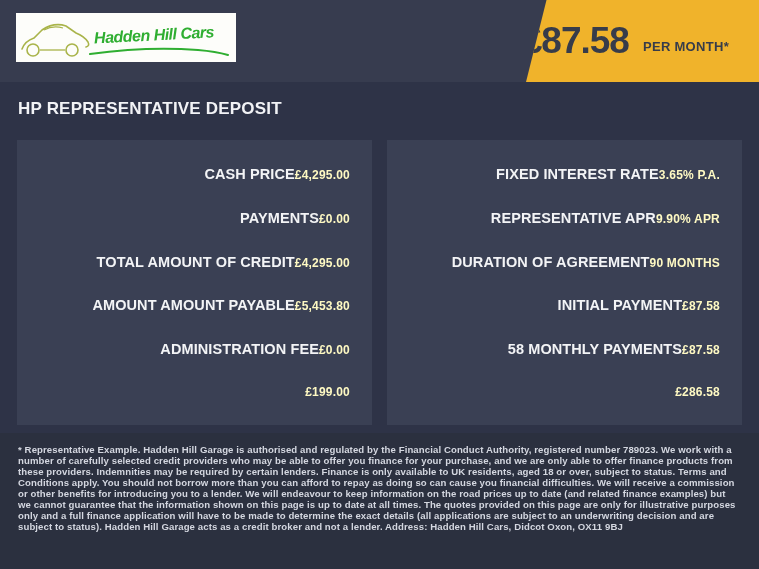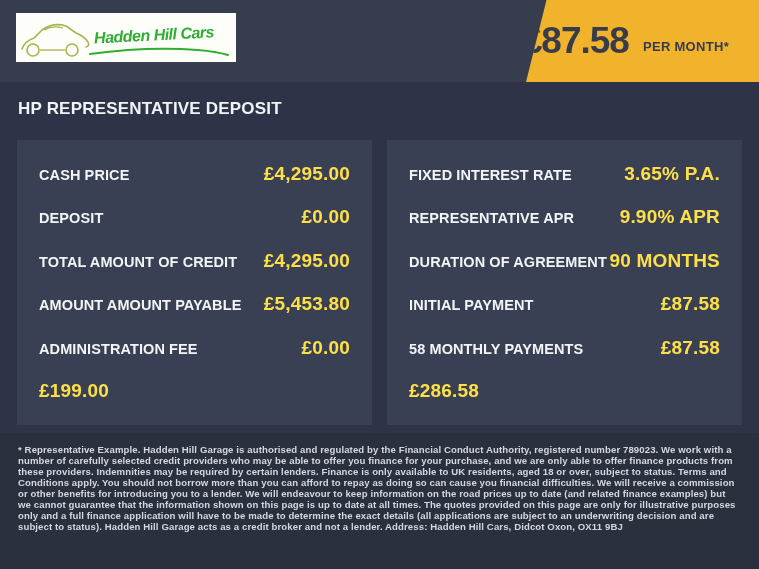--- a/index.html
+++ b/index.html
@@ -90,33 +90,33 @@
     flex: 1;
     background: #3a4054;
     display: flex;
     flex-direction: column;
     justify-content: space-around;
     padding: 12px 22px;
   }
   .row {
     display: flex;
     align-items: baseline;
-    justify-content: space-between;
+    justify-content: flex-end;
   }
   .row-label {
     font-size: 14.5px;
     font-weight: bold;
     color: #f3f4f6;
     letter-spacing: 0.1px;
     white-space: nowrap;
   }
   .row-value {
-    font-size: 19px;
-    font-weight: bold;
-    color: #fde047;
+    font-size: 12px;
+    font-weight: bold;
+    color: #fef9c3;
     letter-spacing: 0.2px;
     white-space: nowrap;
   }
 
   
   .footer {
     position: absolute;
     left: 0; top: 433px;
     width: 759px; height: 136px;
     background: #2b303f;
@@ -163,21 +163,21 @@
   <div class="section-title">HP REPRESENTATIVE DEPOSIT</div>
 
   <div class="panels">
 
     <div class="panel">
       <div class="row">
         <span class="row-label">CASH PRICE</span>
         <span class="row-value">£4,295.00</span>
       </div>
       <div class="row">
-        <span class="row-label">DEPOSIT</span>
+        <span class="row-label">PAYMENTS</span>
         <span class="row-value">£0.00</span>
       </div>
       <div class="row">
         <span class="row-label">TOTAL AMOUNT OF CREDIT</span>
         <span class="row-value">£4,295.00</span>
       </div>
       <div class="row">
         <span class="row-label">AMOUNT AMOUNT PAYABLE</span>
         <span class="row-value">£5,453.80</span>
       </div>

